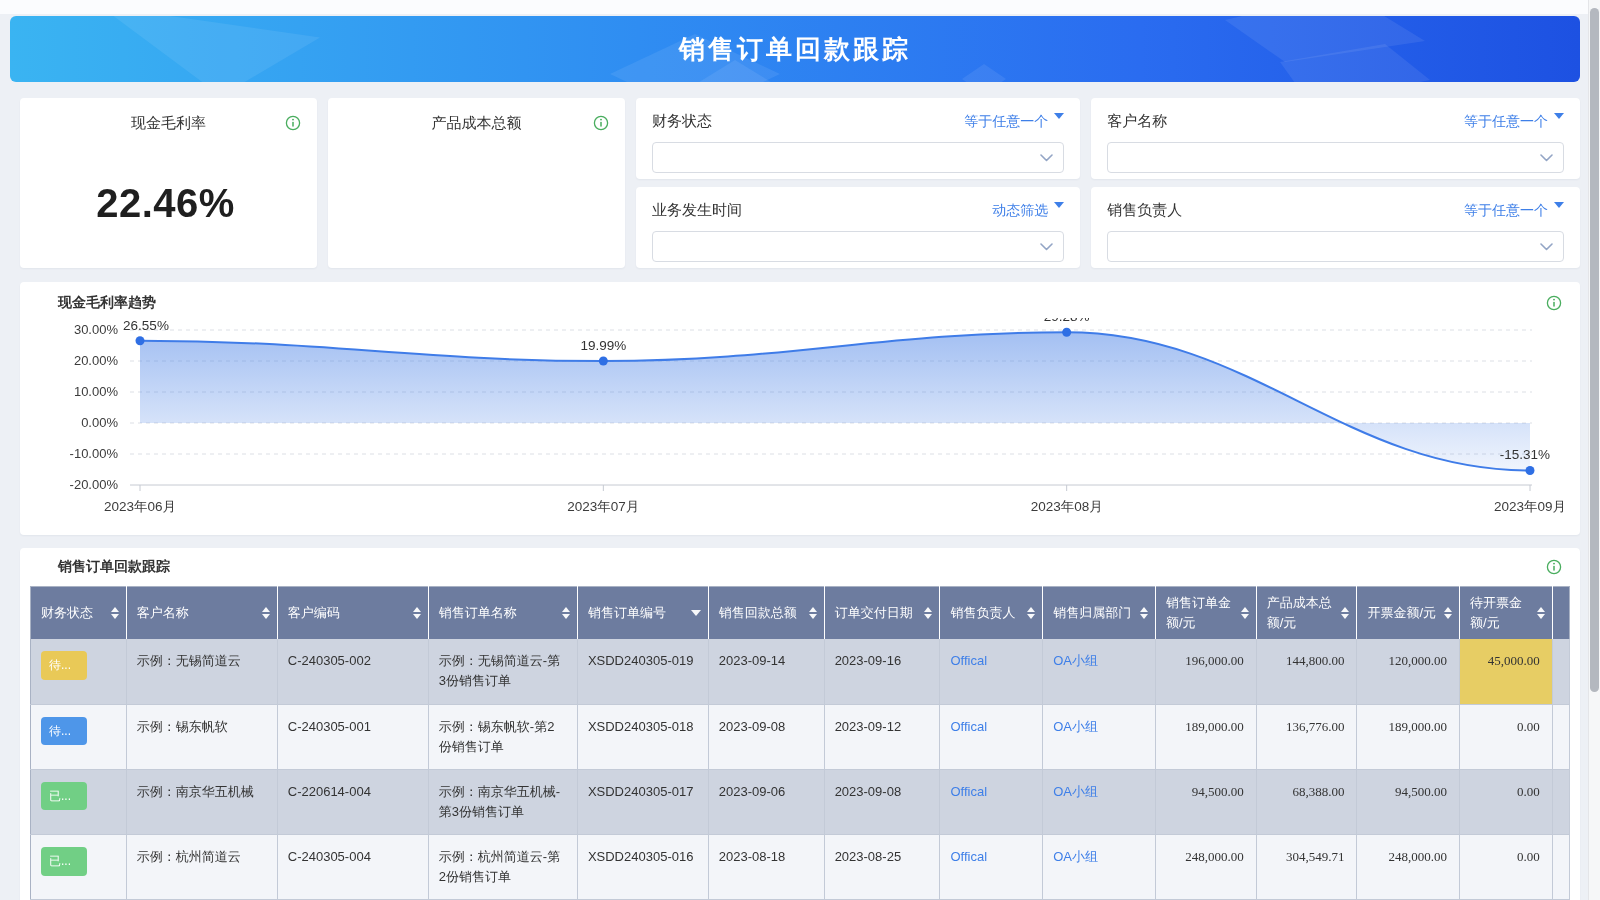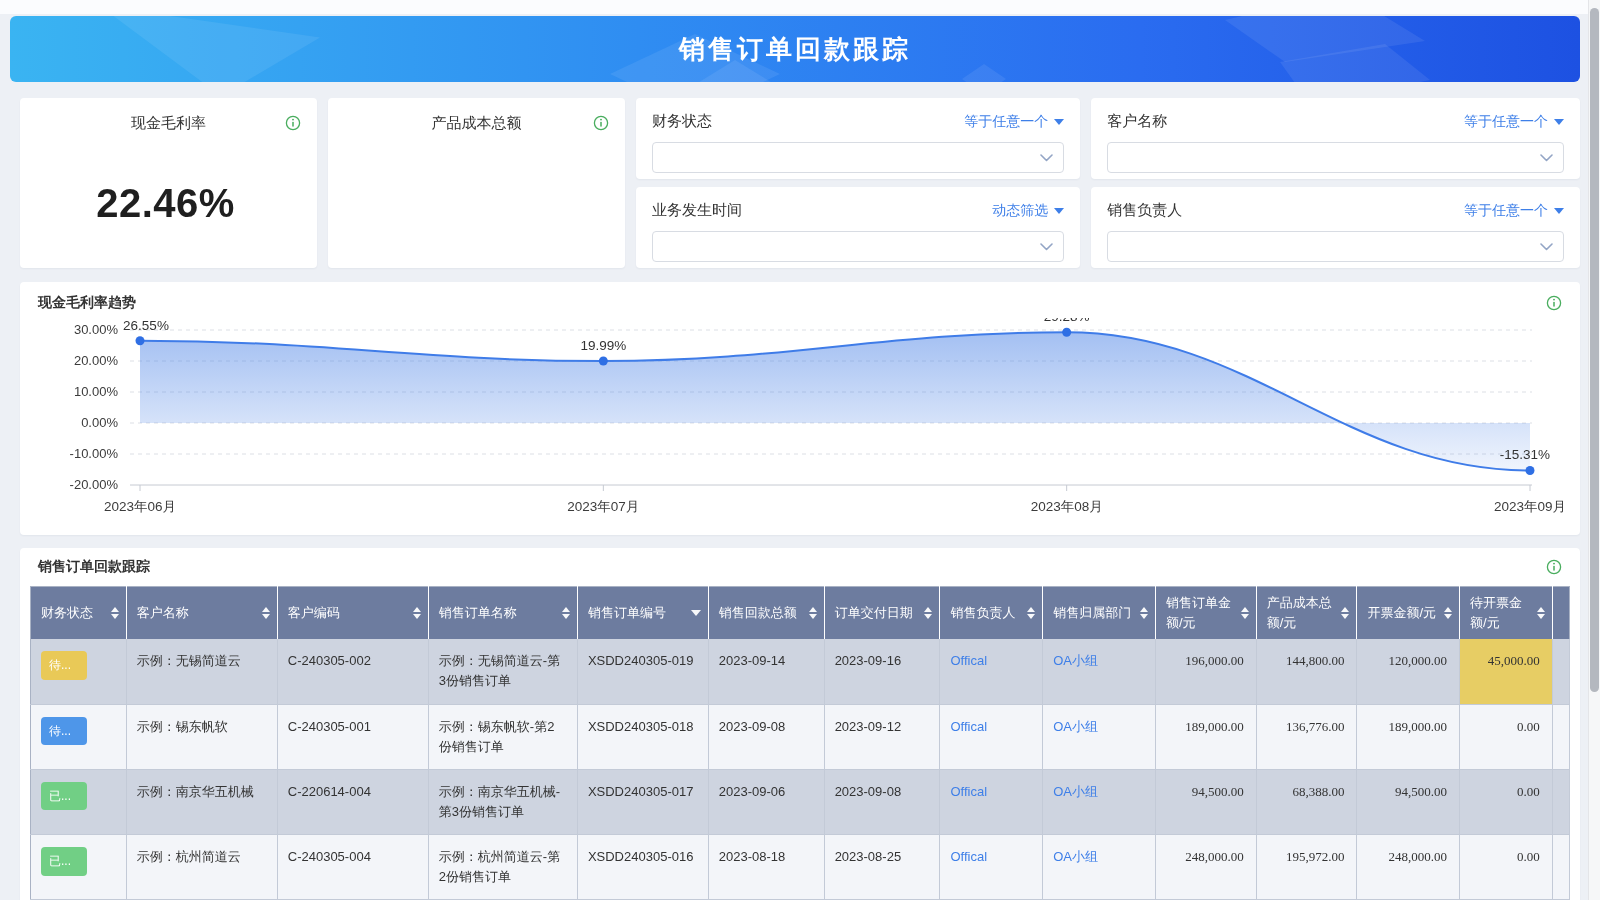--- a/index.html
+++ b/index.html
@@ -36,28 +36,28 @@
   .kpi-title { font-size:15px; color:#333; }
   .info-icon { position:absolute; right:16px; top:1px; width:16px; height:16px; cursor:pointer; }
   .kpi-value { text-align:center; margin-top:48px; font-size:40px; font-weight:600; color:#1f1f1f; letter-spacing:0.5px; }
   .kpi-unit { font-size:20px; font-weight:400; color:#333; margin-left:6px; }
 
   .filter-col { display:flex; flex-direction:column; gap:8px; flex:1 1 0; }
   .filter-col.last { flex:1.1 1 0; }
   .filter-card { flex:1 1 0; padding:14px 16px 0 16px; }
   .filter-head { display:flex; justify-content:space-between; align-items:center; }
   .filter-label { font-size:15px; color:#333; }
-  .filter-mode { font-size:14px; color:#3e7fe8; display:inline-flex; align-items:center; gap:6px; cursor:pointer; }
+  .filter-mode { font-size:14px; color:#3e7fe8; display:inline-flex; align-items:flex-start; gap:6px; cursor:pointer; }
   .tri-down { width:0; height:0; border-left:5px solid transparent; border-right:5px solid transparent; border-top:6px solid #3e7fe8; display:inline-block; }
   .select-box { margin-top:11px; height:31px; border:1px solid #d8dce3; border-radius:4px; background:#fff;
     display:flex; align-items:center; justify-content:flex-end; padding:0 10px; cursor:pointer; }
 
   
   .chart-card { margin:14px 20px 0 20px; height:253px; padding:12px 10px 0 10px; position:relative; }
-  .section-head { display:flex; justify-content:space-between; align-items:center; padding:0 8px 0 8px; }
+  .section-head { display:flex; justify-content:space-between; align-items:center; padding:0 8px 0 8px;margin-left:20px; }
   .section-title { font-size:14px; font-weight:600; color:#333; }
   .chart-card svg.trend { display:block; margin-top:6px; }
 
   
   .table-card { margin:13px 20px 0 20px; height:520px; padding:10px 10px 0 10px; }
   .table-wrap { margin-top:10px; }
   table { border-collapse:collapse; table-layout:fixed; width:1540px; border:1px solid #a9b2c4; }
   th {
     background:#6d7c9f; color:#fff; font-size:13px; font-weight:400; text-align:left;
     padding:6px 22px 6px 10px; height:46px; position:relative; vertical-align:middle; line-height:1.55;
@@ -379,21 +379,21 @@
             <td><span class="badge" style="background: rgb(113, 207, 133);">已...</span></td>
             <td>示例：杭州简道云</td>
             <td>C-240305-004</td>
             <td>示例：杭州简道云-第2份销售订单</td>
             <td>XSDD240305-016</td>
             <td>2023-08-18</td>
             <td>2023-08-25</td>
             <td><span class="cell-link">Offical</span></td>
             <td><span class="cell-link">OA小组</span></td>
             <td class="num">248,000.00</td>
-            <td class="num">195,972.00</td>
+            <td class="num">304,549.71</td>
             <td class="num">248,000.00</td>
             <td class="num">0.00</td>
             <td></td>
           </tr>
           <tr class="dark">
             <td></td>
             <td>示例：无锡帆软</td>
             <td>C-240305-003</td>
             <td>示例：无锡帆软-第2份销售订单</td>
             <td>XSDD240305-015</td>

